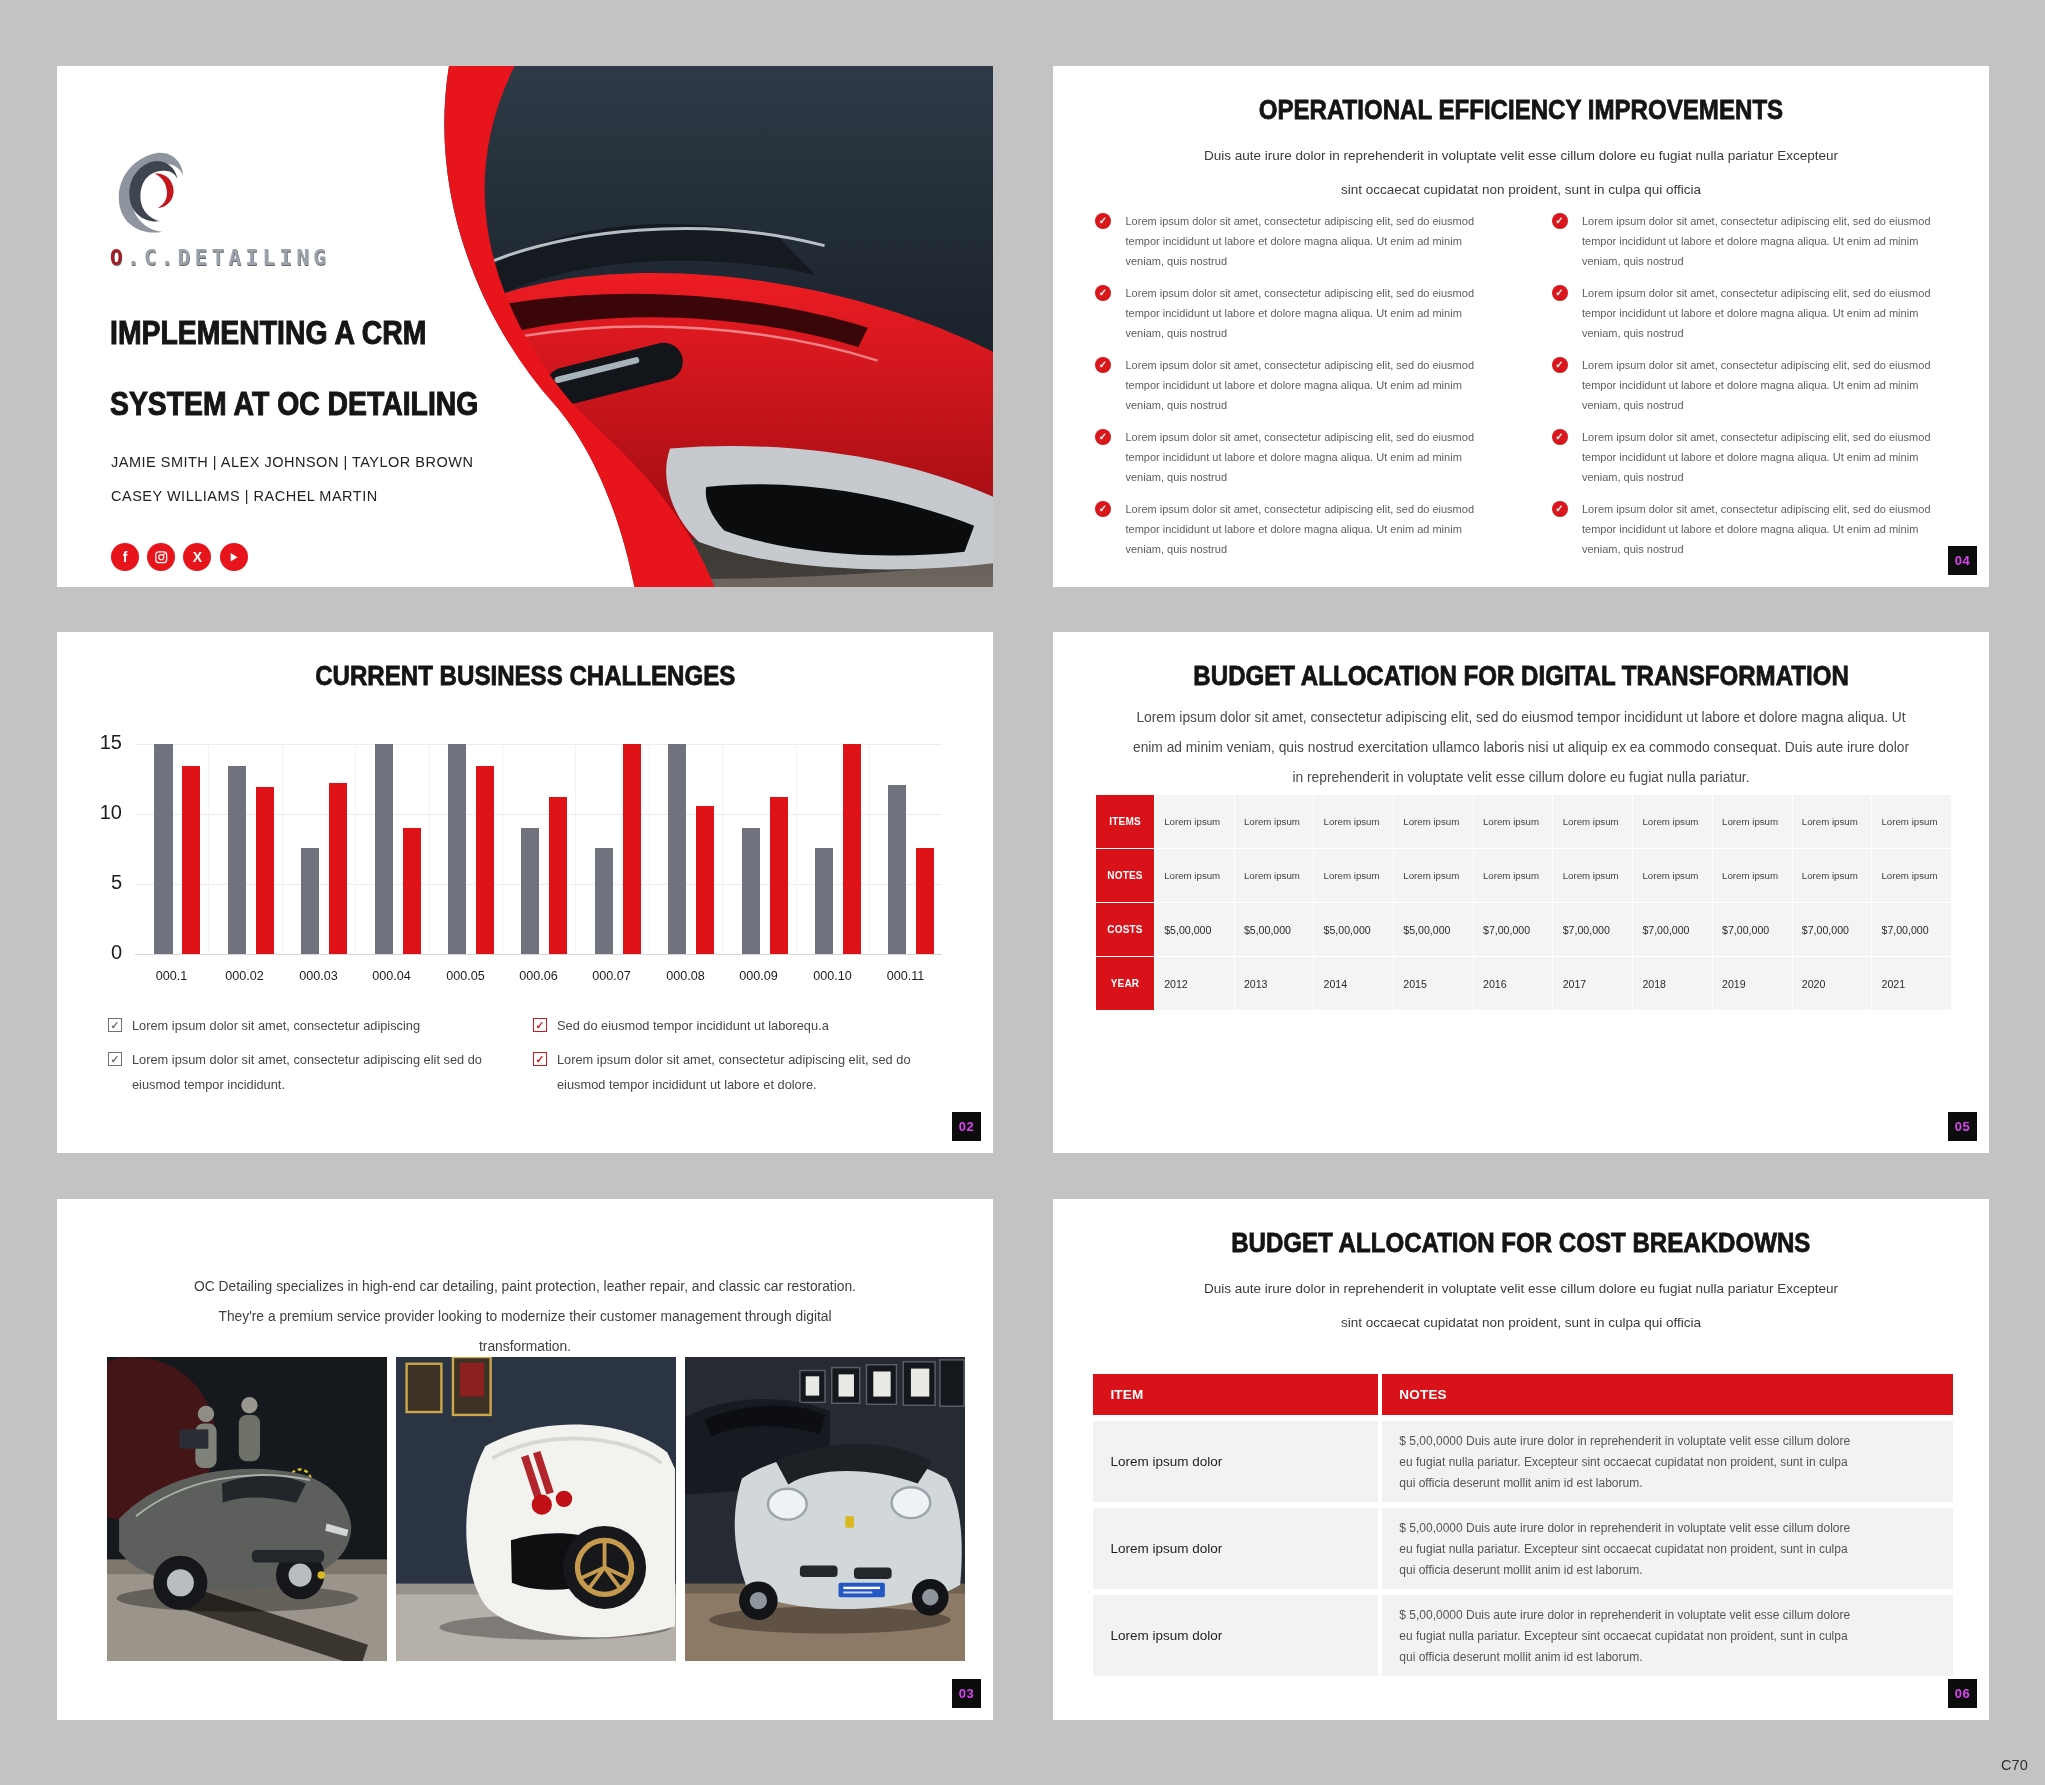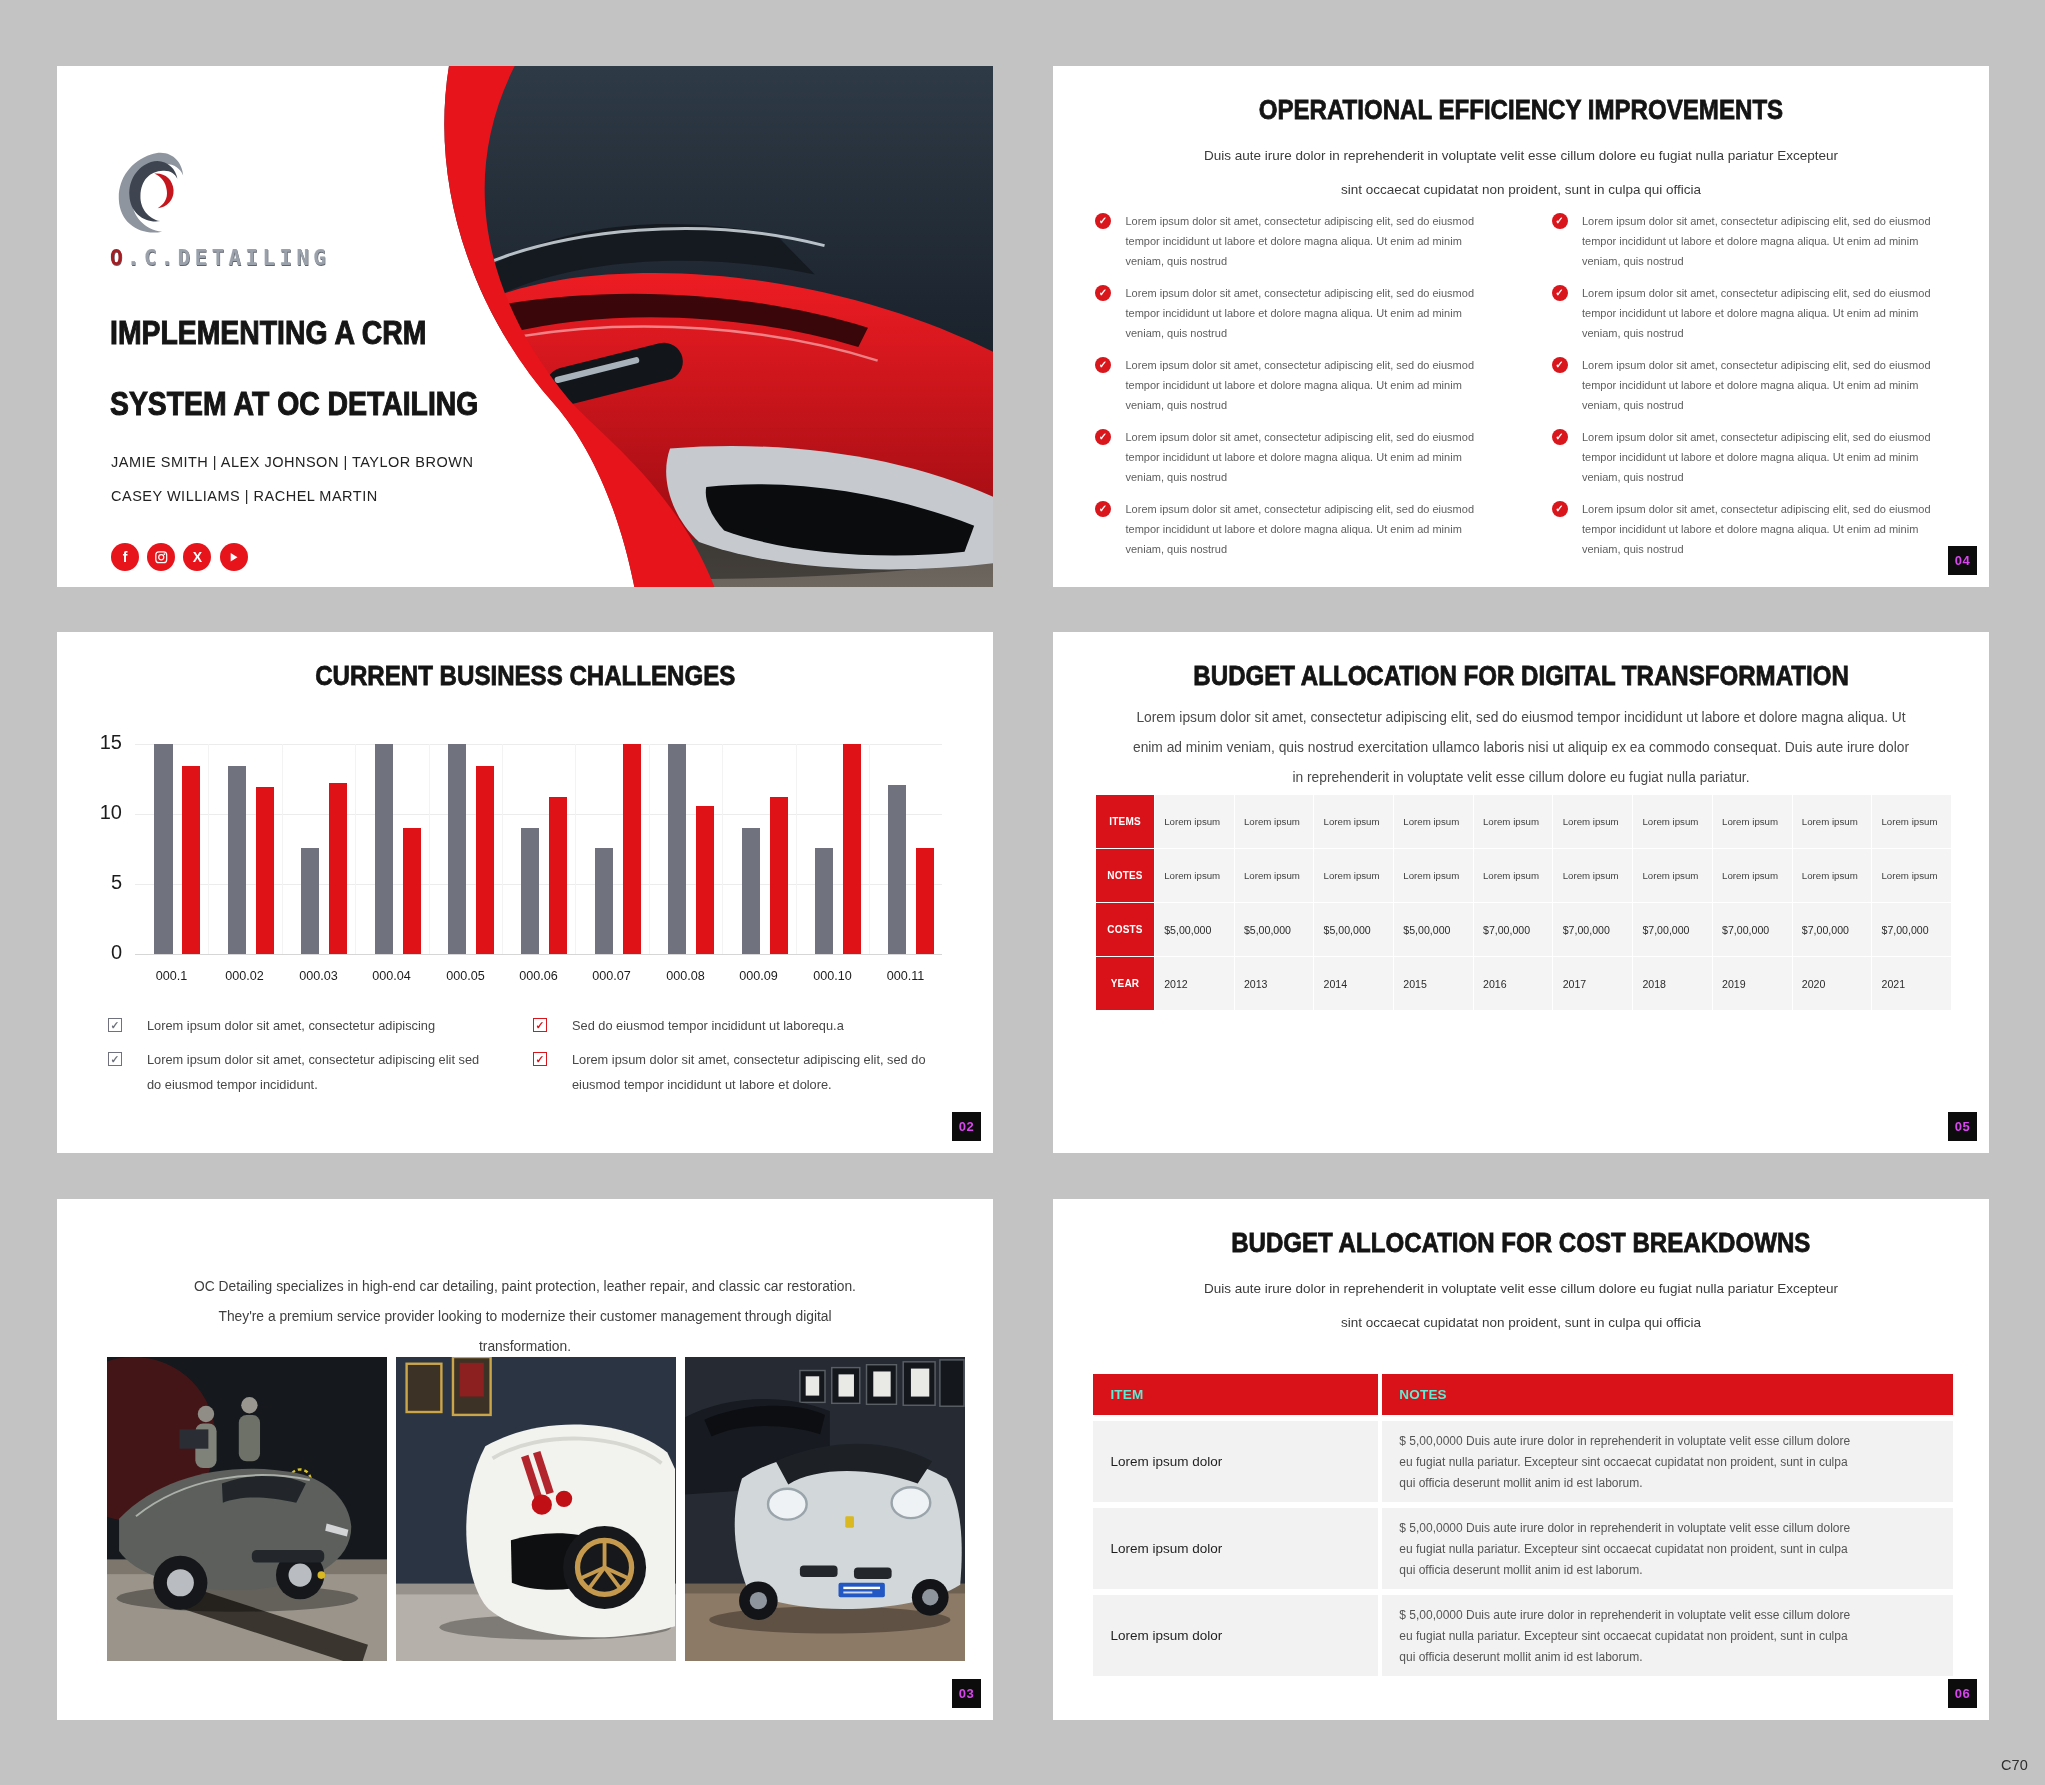--- a/index.html
+++ b/index.html
@@ -46,37 +46,37 @@
   .bar{position:absolute;bottom:0;width:18.3px}
   .xlab{position:absolute;top:225px;text-align:center;font-size:12.6px;color:#1c1c1c}
   .cl-col{position:absolute;top:381px}
   .cl-left{left:51px;width:381px}
   .cl-right{left:476px;width:425px}
   .cl-item{display:flex;margin-bottom:8.7px}
   .cbox{flex:0 0 14px;height:14px;border:1.7px solid;font-size:10.6px;font-weight:bold;display:flex;align-items:center;
     justify-content:center;margin-top:5.3px}
   .cbox.gray{border-color:#6f727c;color:#6f727c}
   .cbox.red{border-color:#d8161c;color:#d8161c}
-  .cltext{margin-left:25px;font-size:12.8px;line-height:25px;color:#474747}
+  .cltext{margin-left:10px;font-size:12.8px;line-height:25px;color:#474747}
   
   .t5{position:absolute;left:43px;top:163px;width:855px}
   .t5row{display:grid;grid-template-columns:58px repeat(10,1fr);gap:1px;height:53px;margin-bottom:1px}
   .t5row .hc{background:#d9121a;color:#fff;font-weight:bold;font-size:10px;display:flex;align-items:center;
     justify-content:center;letter-spacing:0.2px}
   .t5row .dc{background:#f4f4f4;color:#3f3f3f;font-size:9.7px;display:flex;align-items:center;padding-left:9.2px}
   .t5row.r-costs .dc,.t5row.r-year .dc{font-size:10.6px;color:#2b2b2b}
   #s5 .sub{top:71px;width:782px;line-height:30px;font-size:13.8px}
   
   #s3 .sub{top:73px;width:691px;line-height:30px;font-size:13.8px;color:#3f3f3f}
   .photos{position:absolute;left:50px;top:158px;display:flex;gap:9.2px}
   .photo3{width:280px;height:304px}
   
   .t6{position:absolute;left:40px;top:175px;width:860px}
   .t6 .hrow{display:grid;grid-template-columns:285px 571px;gap:3.9px;height:41px;margin-bottom:6.3px}
-  .t6 .hcell{background:#d9121a;color:#5eead4;font-weight:bold;font-size:13.5px;display:flex;align-items:center;
+  .t6 .hcell{background:#d9121a;color:#ffffff;font-weight:bold;font-size:13.5px;display:flex;align-items:center;
     padding-left:17.4px;letter-spacing:0.2px}
   .t6 .drow{display:grid;grid-template-columns:285px 571px;gap:3.9px;height:81px;margin-bottom:5.8px}
   .t6 .item{background:#f2f2f2;display:flex;align-items:center;padding-left:17.4px;font-size:13.5px;color:#1f1f1f}
   .t6 .note{background:#f2f2f2;padding:9.7px 101px 0 17.4px;font-size:12px;line-height:21px;color:#555}
   .watermark{position:absolute;right:18.3px;bottom:12.6px;font-size:14.5px;color:#2f2f2f}
 </style>
 </head>
 <body>
 
 <div class="slide" id="s1">

